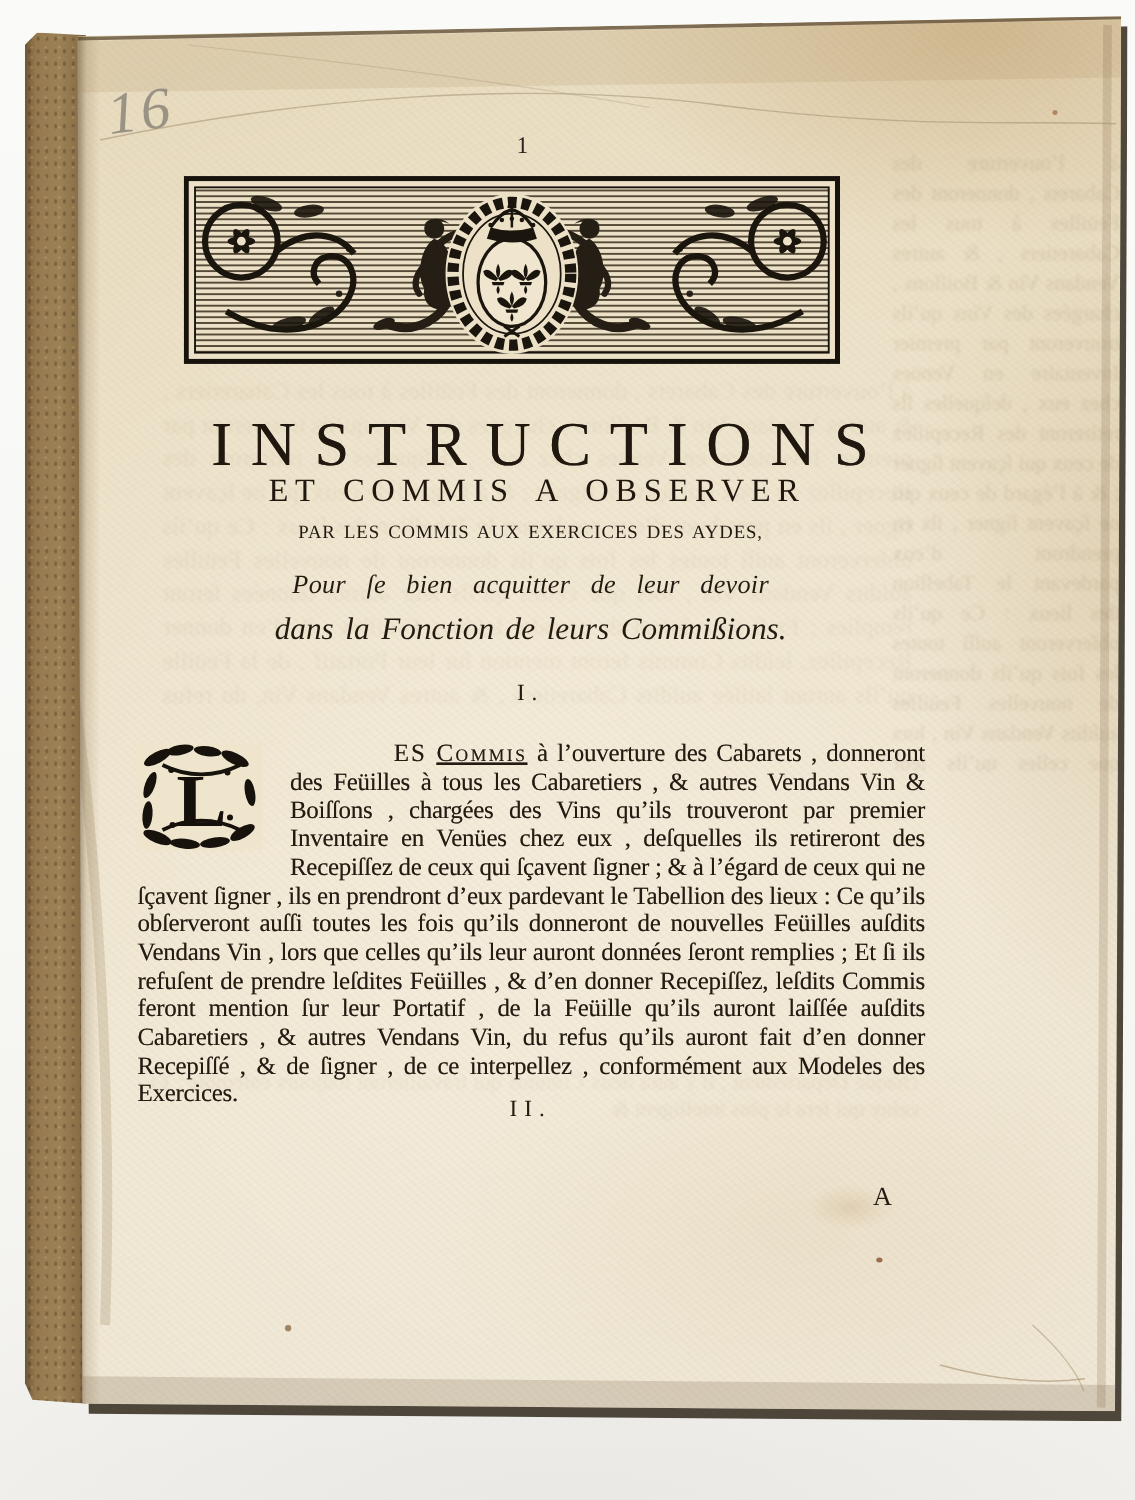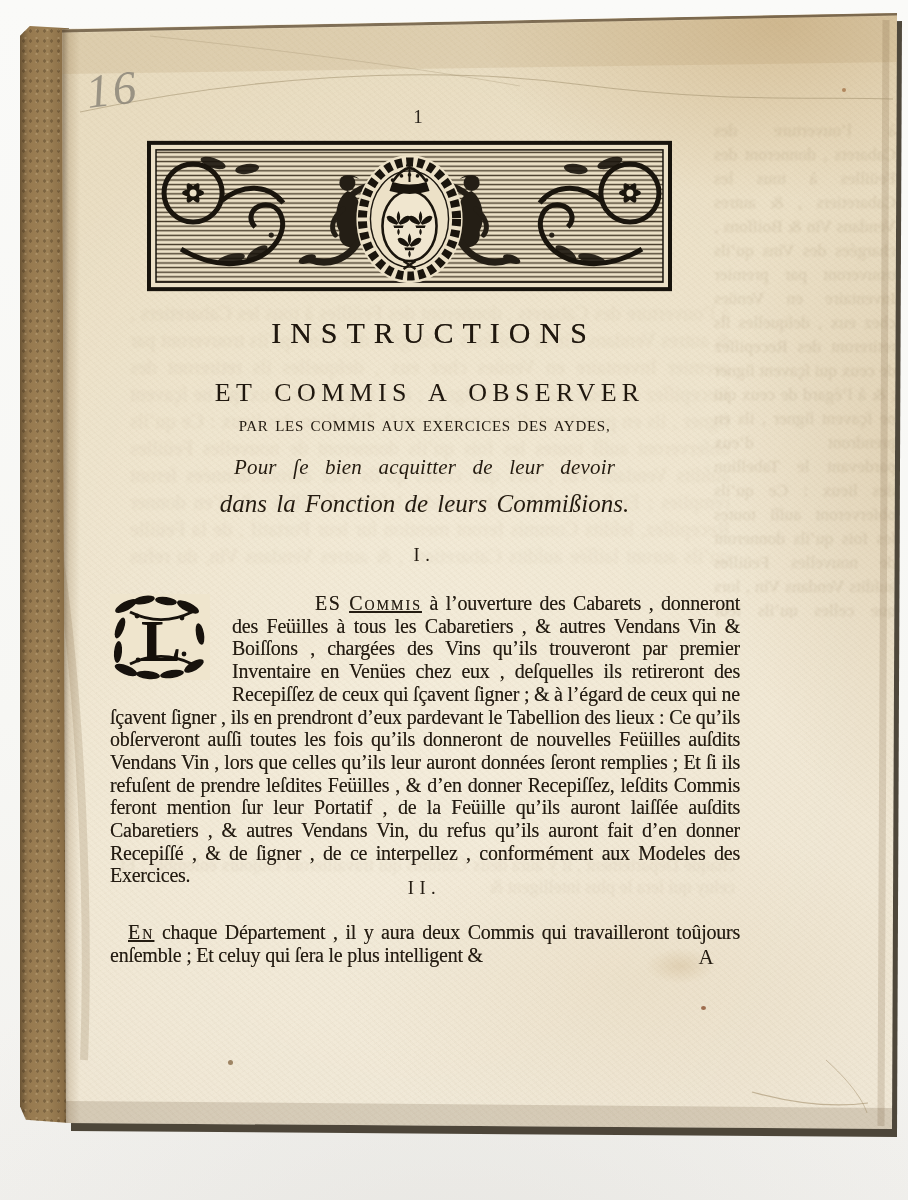--- a/index.html
+++ b/index.html
@@ -55,21 +55,21 @@
   .ghost-mid{left:130px;top:300px;width:600px;height:268px;font-size:20px;line-height:27px;opacity:.07;filter:blur(1.4px) ;}
   .ghost-low{left:120px;top:854px;width:615px;height:60px;font-size:18px;line-height:22px;opacity:.08;}
   
   .pencil{
     position:absolute;left:86px;top:62px;font-size:47px;color:#8c867a;
     font-style:italic;letter-spacing:3px;transform:rotate(-7deg);opacity:.85;
   }
   .folio{position:absolute;left:398px;top:106px;width:40px;text-align:center;font-size:19px;color:#2a241c;}
   .headpiece{position:absolute;left:147px;top:140px;}
   .tblock{position:absolute;left:110px;width:629px;text-align:center;color:#20180f;}
-  .t1{top:317px;font-size:30px;line-height:1.05;letter-spacing:.30em;padding-left:.30em;text-shadow:0 0 .5px rgba(25,18,10,.7);}
+  .t1{top:329px;font-size:50px;line-height:1.05;letter-spacing:.30em;padding-left:.30em;text-shadow:0 0 .5px rgba(25,18,10,.7);}
   .t2{top:378px;font-size:26px;letter-spacing:.205em;padding-left:.2em;word-spacing:.22em;}
   .t3{top:418px;font-size:15px;letter-spacing:.048em;word-spacing:.14em;}
   .it{font-style:italic;color:#241b10;}
   .it1{top:455px;font-size:21px;word-spacing:.52em;letter-spacing:.01em;}
   .it2{top:490px;font-size:25px;word-spacing:.12em;}
   .sechead{position:absolute;left:110px;width:629px;text-align:center;font-size:18.5px;letter-spacing:.3em;color:#241c12;}
   .h1{top:545px;}
   .h2{top:878px;}
   .bodytext{
     position:absolute;left:110px;width:630px;text-align:justify;
@@ -217,17 +217,16 @@
               <circle cx="74" cy="60" r="2.4"></circle>
         </g>
         <path d="M20,18 C40,28 62,28 82,18" stroke="#17120c" stroke-width="3" fill="none"></path>
         <path d="M20,70 C40,60 62,60 82,70" stroke="#17120c" stroke-width="3" fill="none"></path>
         <text x="51" y="67" font-size="60" font-weight="bold" text-anchor="middle" fill="#15100a" font-family="'Liberation Serif','DejaVu Serif',serif">L</text>
       </svg>
         </span><span class="lead-caps">ES</span> <span class="lead-sc">Commis</span> <span>à l’ouverture des Cabarets , donneront des Feüilles à tous les Cabaretiers , &amp; autres Vendans Vin &amp; Boiſſons , chargées des Vins qu’ils trouveront par premier Inventaire en Venües chez eux , deſquelles ils retireront des Recepiſſez de ceux qui ſçavent ſigner ; &amp; à l’égard de ceux qui ne ſçavent ſigner , ils en prendront d’eux pardevant le Tabellion des lieux : Ce qu’ils obſerveront auſſi toutes les fois qu’ils donneront de nouvelles Feüilles auſdits Vendans Vin , lors que celles qu’ils leur auront données ſeront remplies ; Et ſi ils refuſent de prendre leſdites Feüilles , &amp; d’en donner Recepiſſez, leſdits Commis feront mention ſur leur Portatif , de la Feüille qu’ils auront laiſſée auſdits Cabaretiers , &amp; autres Vendans Vin, du refus qu’ils auront fait d’en donner Recepiſſé , &amp; de ſigner , de ce interpellez , conformément aux Modeles des Exercices.</span>
     </p>
 
     <div class="sechead h2">II.</div>
-    <p class="bodytext p2"><span class="lead-sc">En</span> <span>chaque Département , il y aura deux Commis qui travailleront toûjours enſemble ; Et celuy qui ſera le plus intelligent &amp;</span></p>
 
     <div class="sig">A</div>
   </div>
 </div>
 
 </body></html>

